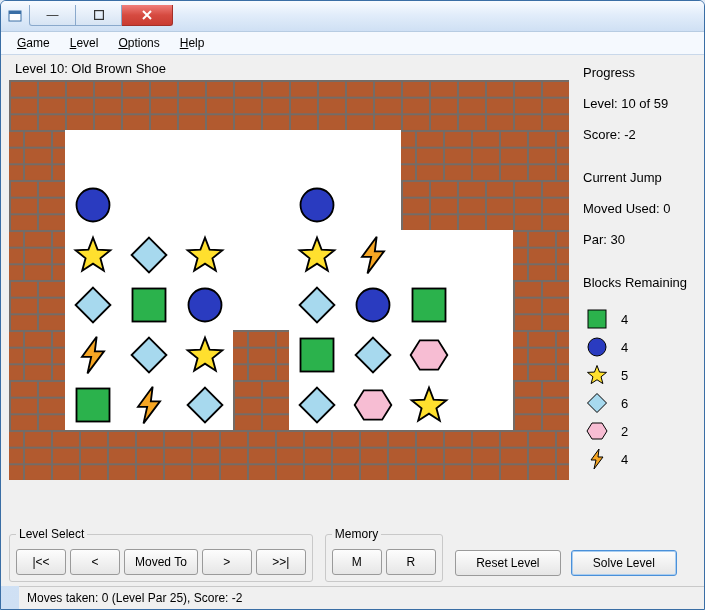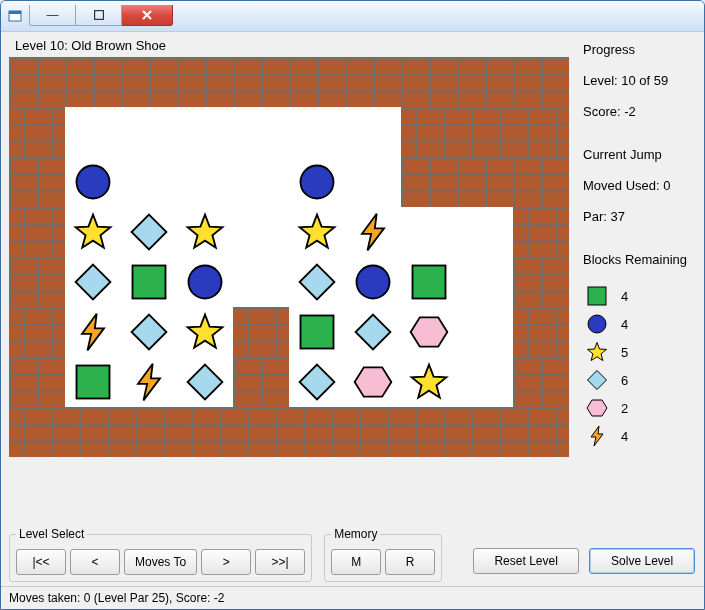--- a/index.html
+++ b/index.html
@@ -165,21 +165,21 @@
     margin: 2px 0;
   }
   .blk-icon {
     width: 28px; height: 26px;
     display: flex; align-items: center; justify-content: center;
   }
 
   
   .lower {
     display: flex;
-    align-items: flex-start;
+    align-items: flex-end;
     padding: 4px 2px 2px 2px;
     gap: 12px;
   }
   .group {
     border: 1px solid #c9c9c9;
     border-radius: 3px;
     padding: 14px 6px 6px 6px;
     position: relative;
     background: #f0f0f0;
     display: flex;
@@ -218,20 +218,21 @@
   }
 
   .statusbar {
     height: 22px;
     border-top: 1px solid #c9c9c9;
     display: flex;
     align-items: center;
     padding: 0 8px;
     font-size: 12px;
     background: #f0f0f0;
+    margin-left: 18px;
   }
 
   
   .block-svg { width: 44px; height: 44px; }
   .small-svg { width: 24px; height: 24px; }
 </style>
 </head>
 <body>
 
 <div class="window">
@@ -253,20 +254,26 @@
           </svg>
       </div>
       <div class="win-btn close">
         <svg width="12" height="12" viewBox="0 0 12 12">
             <path d="M2 2 L10 10 M10 2 L2 10" stroke="#fff" stroke-width="2"></path>
           </svg>
       </div>
     </div>
   </div>
 
+  <div class="menubar">
+    <div class="menuitem"><span class="ul">G</span>ame</div>
+    <div class="menuitem"><span class="ul">L</span>evel</div>
+    <div class="menuitem"><span class="ul">O</span>ptions</div>
+    <div class="menuitem"><span class="ul">H</span>elp</div>
+  </div>
 
   <div class="client">
     <div class="upper">
 
       <div class="game-area">
         <div class="level-title">Level 10: Old Brown Shoe</div>
         <div class="board-wrap">
           <div class="board" id="board">
               <div class="cell brick" style="left: 0px; top: 0px;">
                 <div class="brick-inner"></div>
@@ -528,21 +535,21 @@
         </div>
       </div>
 
       <div class="sidebar">
         <div class="heading">Progress</div>
         <div class="line">Level: 10 of 59</div>
         <div class="line">Score: -2</div>
 
         <div class="heading" style="margin-top:14px;">Current Jump</div>
         <div class="line">Moved Used: 0</div>
-        <div class="line">Par: 37</div>
+        <div class="line">Par: 30</div>
 
         <div class="heading" style="margin-top:14px;">Blocks Remaining</div>
         <div id="blocks-list">
             <div class="blk-row">
               <span class="blk-icon">
                 <svg class="small-svg" viewBox="0 0 48 48">
                   <rect x="6" y="6" width="36" height="36" fill="#2bb24c" stroke="#000000" stroke-width="2"></rect>
                 </svg>
               </span>
               <span>4</span>
@@ -590,33 +597,33 @@
           </div>
       </div>
 
     </div>
 
     <div class="lower">
       <div class="group">
         <span class="legend">Level Select</span>
         <div class="btn">|&lt;&lt;</div>
         <div class="btn">&lt;</div>
-        <div class="btn">Moves To</div>
+        <div class="btn">Moved To</div>
         <div class="btn">&gt;</div>
         <div class="btn">&gt;&gt;|</div>
       </div>
 
       <div class="group">
         <span class="legend">Memory</span>
         <div class="btn">M</div>
         <div class="btn">R</div>
       </div>
 
       <div class="right-btns">
-        <div class="btn" style="min-width:84px;margin-left:19px;">Reset Level</div>
+        <div class="btn" style="min-width:84px;">Reset Level</div>
         <div class="btn primary" style="min-width:84px;">Solve Level</div>
       </div>
     </div>
   </div>
 
   <div class="statusbar">
     <span>Moves taken: 0 (Level Par 25), Score: -2</span>
   </div>
 </div>
 

